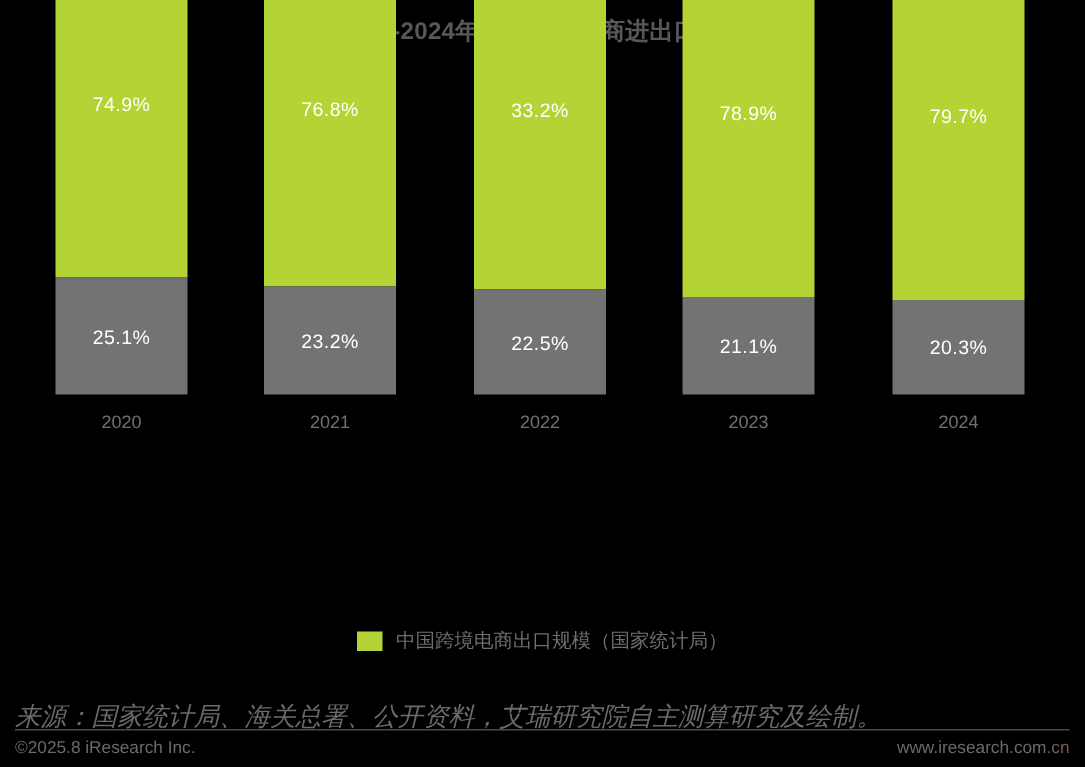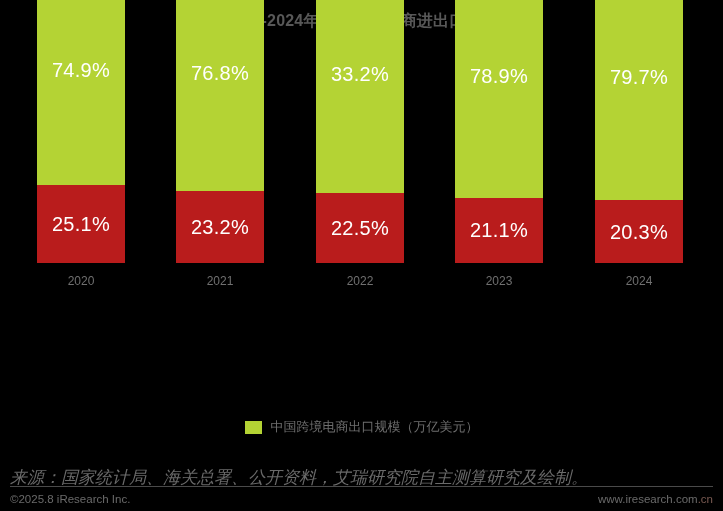--- a/index.html
+++ b/index.html
@@ -50,23 +50,23 @@
     flex-direction: column;
   }
   .seg {
     position: relative;
     display: flex;
     align-items: center;
     justify-content: center;
     overflow: hidden;
   }
   .seg-export { background: #b4d334; }
-  .seg-import { background: #b91c1c; }
+  .seg-import { background: #737373; }
   .seg-label {
-    font-size: 20px;
+    font-size: 13px;
     color: #ffffff;
     letter-spacing: 0.3px;
     line-height: 1;
     white-space: nowrap;
   }
   .x-label {
     position: absolute;
     bottom: 112px;      
     width: 88px;
     text-align: center;
@@ -197,21 +197,21 @@
         <span class="seg-label">20.3%</span>
       </div>
     </div>
     <div class="x-label" style="left:595px;">2024</div>
 
   </div>
 
   <div id="legend">
     <div class="legend-item">
       <span class="legend-swatch export"></span>
-      <span class="legend-text">中国跨境电商出口规模（万亿美元）</span>
+      <span class="legend-text">中国跨境电商出口规模（国家统计局）</span>
     </div>
   </div>
 
   <div id="source-note">来源：国家统计局、海关总署、公开资料，艾瑞研究院自主测算研究及绘制。</div>
   <div id="footer-divider"></div>
   <div id="copyright">©2025.8 iResearch Inc.</div>
   <div id="site-url"><span>www.iresearch.com</span><span class="tld">.cn</span></div>
 
 </div>
 

